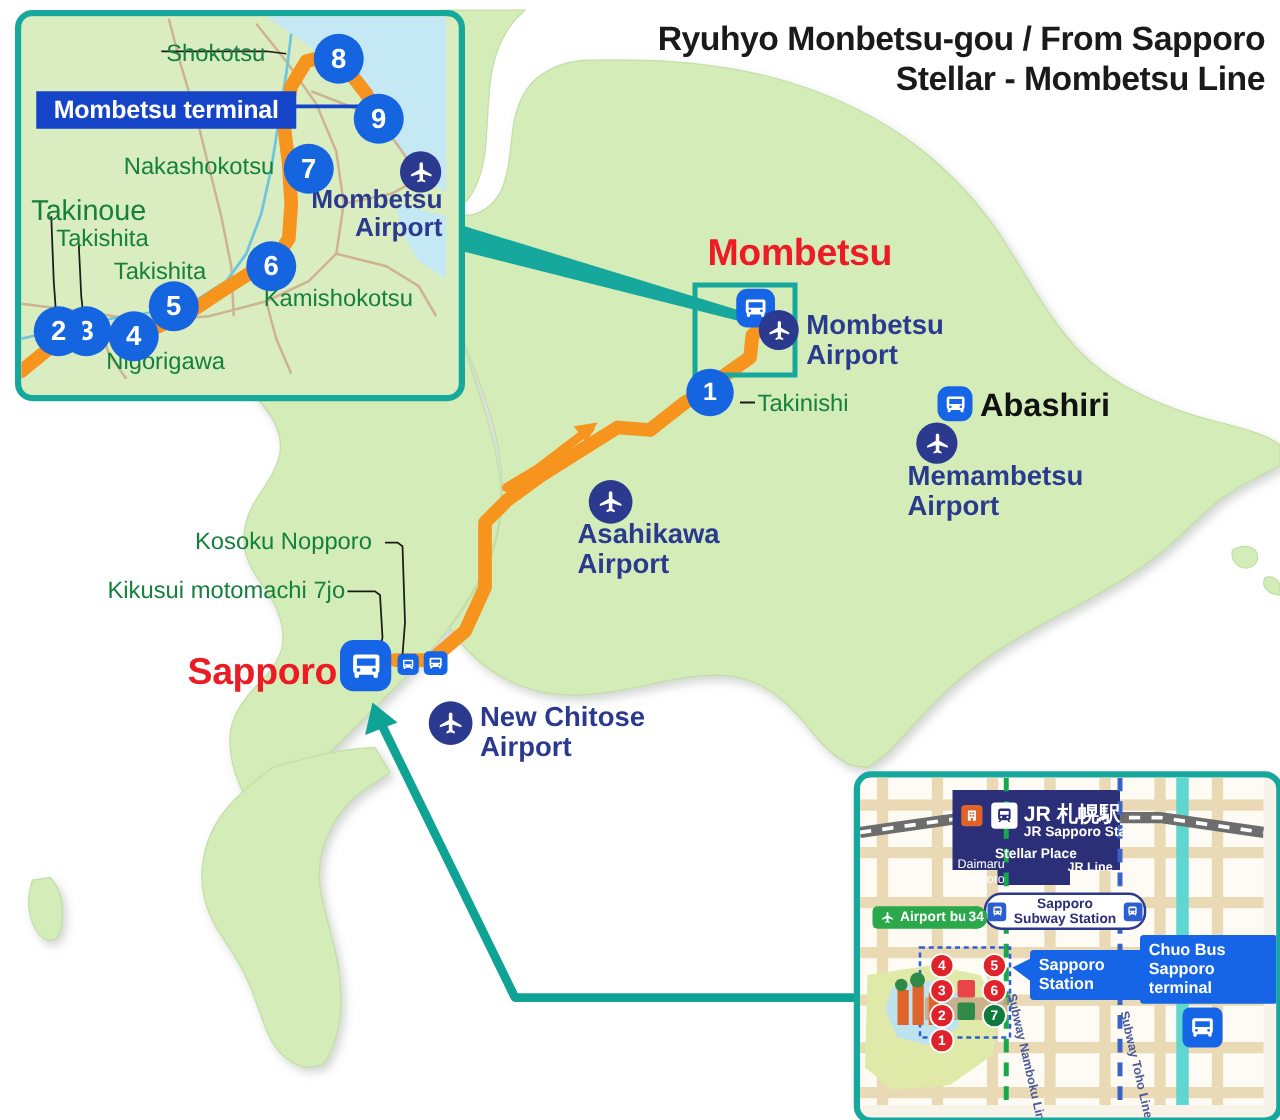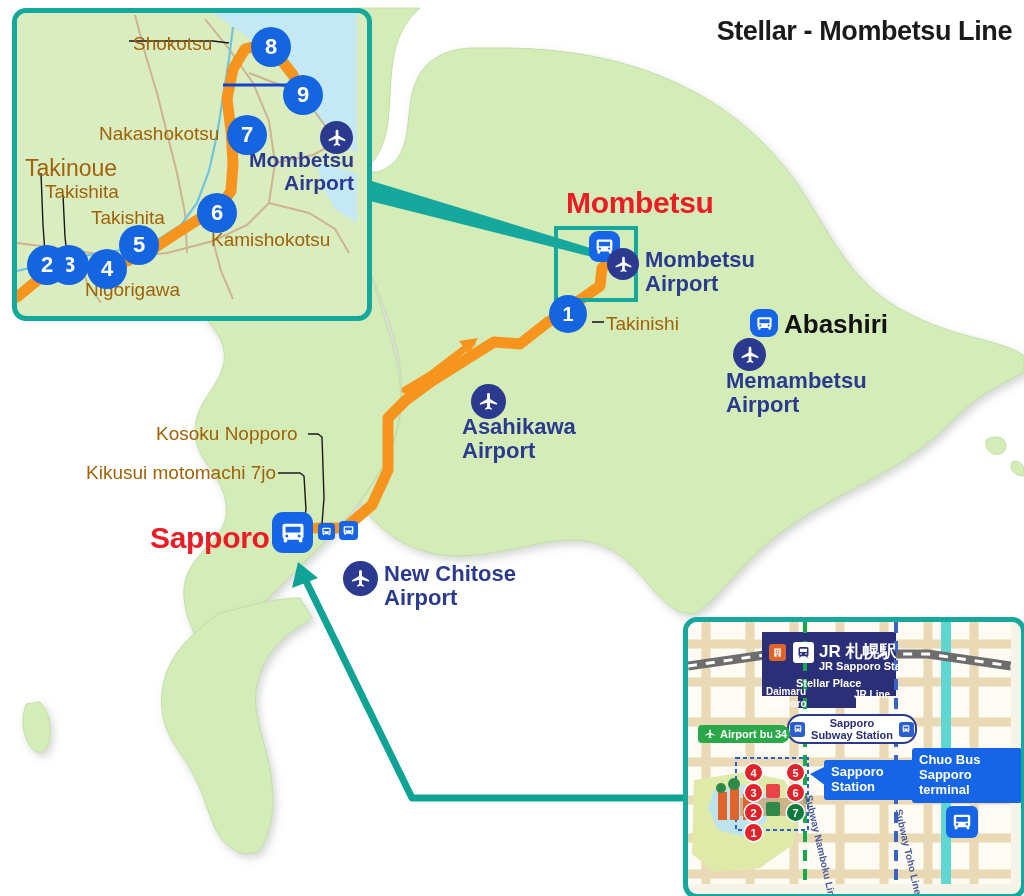--- a/index.html
+++ b/index.html
@@ -9,21 +9,21 @@
 
   
   .title{position:absolute;right:12px;top:16px;text-align:right;color:#1a1a1a;
          font-weight:bold;font-size:27px;line-height:1.18;letter-spacing:-0.4px;white-space:nowrap;}
 
   
   svg.mapsvg{position:absolute;left:0;top:0;width:1024px;height:896px;}
 
   
   .lbl{position:absolute;white-space:nowrap;}
-  .lbl-black{color:#a16207;font-size:19px;font-weight:500;}
+  .lbl-black{color:#15803d;font-size:19px;font-weight:500;}
   .lbl-navy{color:#2b3a8f;font-size:22px;font-weight:bold;line-height:1.08;}
   .lbl-navy2{color:#2b3a8f;font-size:21px;font-weight:bold;line-height:1.08;}
   .lbl-red{color:#ec1c24;font-size:30px;font-weight:bold;letter-spacing:-0.3px;}
   .lbl-black-big{color:#111;font-size:26px;font-weight:bold;}
 
   
   .mk{position:absolute;border-radius:50%;background:#1565e0;color:#fff;
       display:flex;align-items:center;justify-content:center;font-weight:bold;
       box-shadow:0 0 0 2px #1565e0;}
   .mk-main{width:34px;height:34px;font-size:20px;}
@@ -146,20 +146,21 @@
     <path fill="none" stroke="#0fa396" stroke-width="7" stroke-linecap="round" stroke-linejoin="round" d="M683,798 L412,798 L304,577"></path>
     <path fill="#0fa396" d="M298,562 L292,588 L318,578 Z"></path>
 
     <path fill="none" stroke="#1a1a1a" stroke-width="1.4" d="M308,434 L318,434 L322,437 L324,498 L322,524"></path>
     <path fill="none" stroke="#1a1a1a" stroke-width="1.4" d="M278,473 L300,473 L304,476 L306,510 L302,528"></path>
 
     <path fill="none" stroke="#1a1a1a" stroke-width="1.6" d="M592,322 L604,322"></path>
   </svg>
 
   <div class="lbl title">
+    <div>Ryuhyo Monbetsu-gou / From Sapporo</div>
     <div>Stellar - Mombetsu Line</div>
   </div>
 
   <div class="lbl lbl-red" style="left:566px;top:186px;">Mombetsu</div>
 
   <div class="lbl lbl-red" style="left:150px;top:521px;">Sapporo</div>
 
   <div class="lbl lbl-black-big" style="left:784px;top:309px;">Abashiri</div>
 
   <div class="chip" style="left:589px;top:231px;width:31px;height:31px;">
@@ -279,20 +280,21 @@
     <div class="plane" style="left:303px;top:108px;width:33px;height:33px;">
       <svg width="22" height="22" viewBox="0 0 24 24" fill="#fff">
         <path d="M21 15.5v-1.8l-7.5-4.4V4.6a1.5 1.5 0 0 0-3 0v4.7L3 13.7v1.8l7.5-2.3v4.6l-2 1.5v1.3l3.5-1 3.5 1v-1.3l-2-1.5v-4.6L21 15.5z"></path>
       </svg>
     </div>
     <div class="lbl lbl-navy2" style="left:232px;top:136px;">
       <div>Mombetsu</div>
       <div style="text-align:right">Airport</div>
     </div>
 
+    <div class="bluebox" id="mombetsu-terminal-box">Mombetsu terminal</div>
 
     <div class="mk mk-ins" style="left:236px;top:16px;">8</div>
     <div class="mk mk-ins" style="left:268px;top:64px;">9</div>
     <div class="mk mk-ins" style="left:212px;top:104px;">7</div>
     <div class="mk mk-ins" style="left:182px;top:182px;">6</div>
     <div class="mk mk-ins" style="left:104px;top:214px;">5</div>
     <div class="mk mk-ins" style="left:72px;top:238px;">4</div>
     <div class="mk mk-ins" style="left:34px;top:234px;">3</div>
     <div class="mk mk-ins" style="left:12px;top:234px;">2</div>
   </div>
@@ -356,21 +358,21 @@
       </svg>
     </div>
     <div class="chip" style="left:105px;top:20px;width:21px;height:21px;border-radius:3px;background:#fff;">
       <svg width="15" height="15" viewBox="0 0 24 24" fill="#2b2f77">
         <path d="M7 3h10a3 3 0 0 1 3 3v9a3 3 0 0 1-2 2.8l2 2.2h-2.6l-1.6-2H8.2l-1.6 2H4l2-2.2A3 3 0 0 1 4 15V6a3 3 0 0 1 3-3zm-.6 3v5h11.2V6H6.4zM8 12.6a1.4 1.4 0 1 0 0 2.8 1.4 1.4 0 0 0 0-2.8zm8 0a1.4 1.4 0 1 0 0 2.8 1.4 1.4 0 0 0 0-2.8z"></path>
       </svg>
     </div>
     <div class="tiny" style="left:131px;top:18px;font-size:17px;font-weight:bold;">JR 札幌駅</div>
     <div class="tiny" style="left:131px;top:38px;font-size:11px;font-weight:bold;">JR Sapporo Sta.</div>
     <div class="tiny" style="left:108px;top:55px;font-size:11px;font-weight:bold;">Stellar Place</div>
-    <div class="tiny" style="left:78px;top:64px;font-size:10px;font-weight:bold;line-height:1.15;">
+    <div class="tiny" style="left:78px;top:64px;font-size:10px;font-weight:normal;line-height:1.15;">
       <div>Daimaru</div>
       <div>Sapporo</div>
     </div>
     <div class="tiny" style="left:166px;top:67px;font-size:10px;font-weight:bold;">JR Line</div>
 
     <div class="subwaypill" style="left:99px;top:92px;width:126px;height:26px;">
       <span class="minichip">
         <svg width="10" height="10" viewBox="0 0 24 24" fill="#fff">
           <path d="M7 3h10a3 3 0 0 1 3 3v9a3 3 0 0 1-2 2.8l2 2.2h-2.6l-1.6-2H8.2l-1.6 2H4l2-2.2A3 3 0 0 1 4 15V6a3 3 0 0 1 3-3zm-.6 3v5h11.2V6H6.4zM8 12.6a1.4 1.4 0 1 0 0 2.8 1.4 1.4 0 0 0 0-2.8zm8 0a1.4 1.4 0 1 0 0 2.8 1.4 1.4 0 0 0 0-2.8z"></path>
         </svg>

